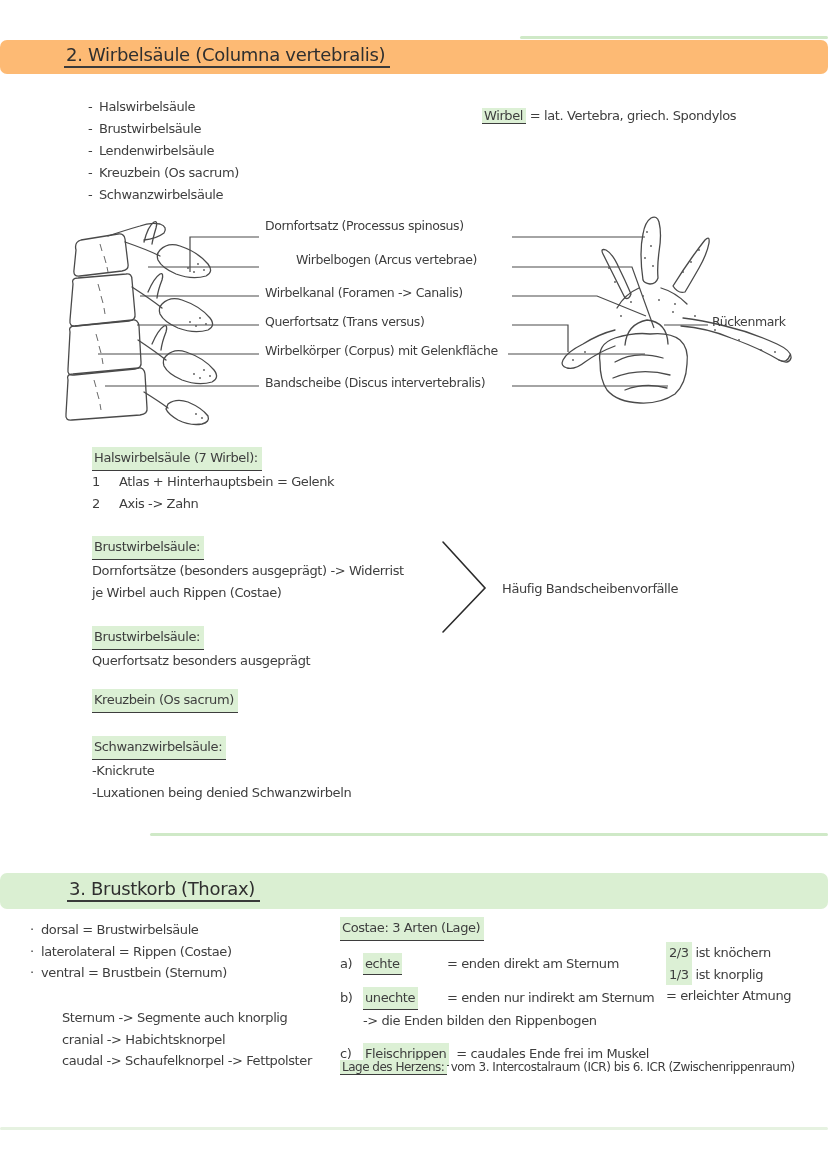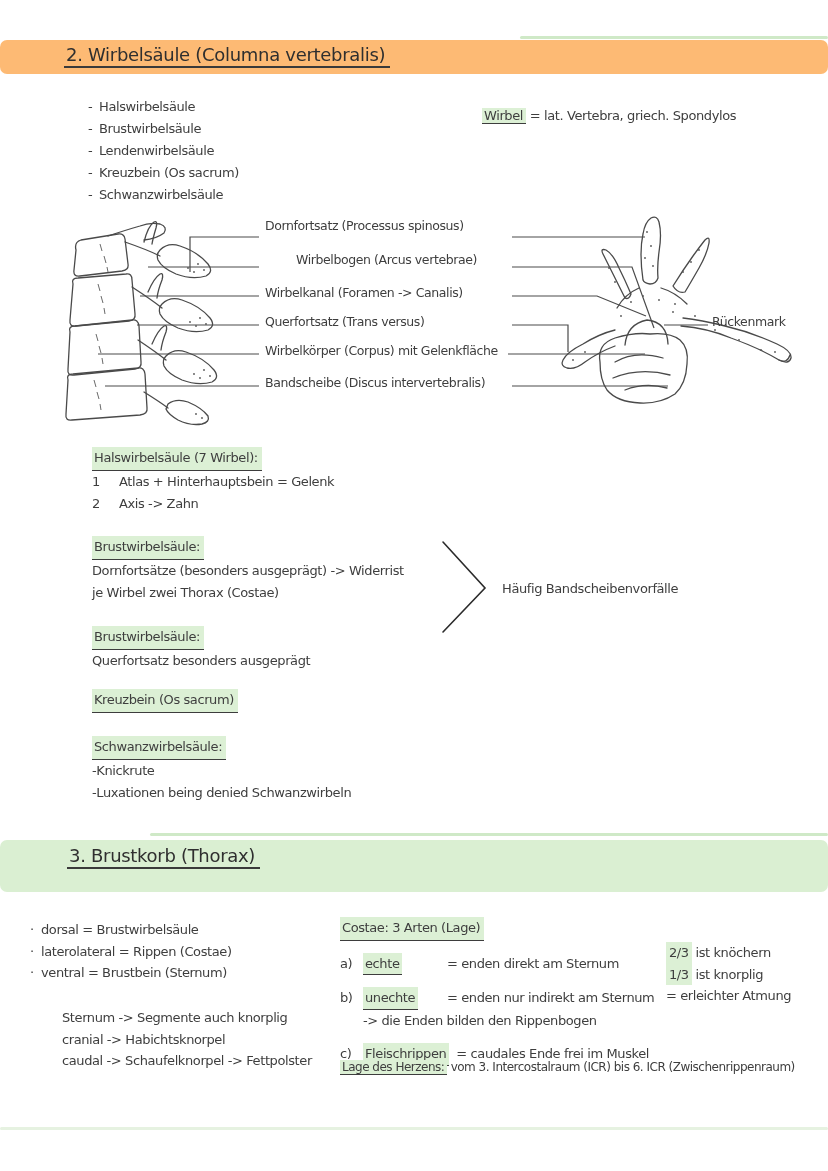--- a/index.html
+++ b/index.html
@@ -182,21 +182,21 @@
 
   <div class="abs txt" style="left:92px; top:447px;">
     <div class="row"><span class="hl-head">Halswirbelsäule (7 Wirbel):</span></div>
     <div class="row"><span class="num">1</span><span>Atlas + Hinterhauptsbein = Gelenk</span></div>
     <div class="row"><span class="num">2</span><span>Axis -&gt; Zahn</span></div>
   </div>
 
   <div class="abs txt" style="left:92px; top:536px;">
     <div class="row"><span class="hl-head">Brustwirbelsäule:</span></div>
     <div class="row">Dornfortsätze (besonders ausgeprägt) -&gt; Widerrist</div>
-    <div class="row">je Wirbel zwei Thorax (Costae)</div>
+    <div class="row">je Wirbel auch Rippen (Costae)</div>
   </div>
 
   <svg class="abs" style="left:436px; top:531px;" width="60" height="112" viewBox="0 0 60 112">
     <path d="M7,11 L49,57 L7,101" fill="none" stroke="#2b2b2b" stroke-width="1.6" stroke-linecap="round"></path>
   </svg>
   <div class="abs txt" style="left:502px; top:581px;">Häufig Bandscheibenvorfälle</div>
 
   <div class="abs txt" style="left:92px; top:626px;">
     <div class="row"><span class="hl-head">Brustwirbelsäule:</span></div>
     <div class="row">Querfortsatz besonders ausgeprägt</div>
@@ -207,21 +207,21 @@
   </div>
 
   <div class="abs txt" style="left:92px; top:736px;">
     <div class="row"><span class="hl-head">Schwanzwirbelsäule:</span></div>
     <div class="row">-Knickrute</div>
     <div class="row">-Luxationen being denied Schwanzwirbeln</div>
   </div>
 
   <div class="abs edge-line" style="left:150px; top:833px; width:678px;"></div>
 
-  <div class="abs banner" style="top:840px; height:52px; background:#daefd2;">
+  <div class="abs banner" style="top:873px; height:36px; background:#daefd2;">
     <div class="banner-title" style="left:67px; top:5px;">3. Brustkorb (Thorax)</div>
   </div>
 
   <div class="abs txt" style="left:30px; top:919px;">
     <div class="row-s"><span class="bullet-mark">·</span><span>dorsal = Brustwirbelsäule</span></div>
     <div class="row-s"><span class="bullet-mark">·</span><span>laterolateral = Rippen (Costae)</span></div>
     <div class="row-s"><span class="bullet-mark">·</span><span>ventral = Brustbein (Sternum)</span></div>
   </div>
 
   <div class="abs txt" style="left:62px; top:1007px;">

